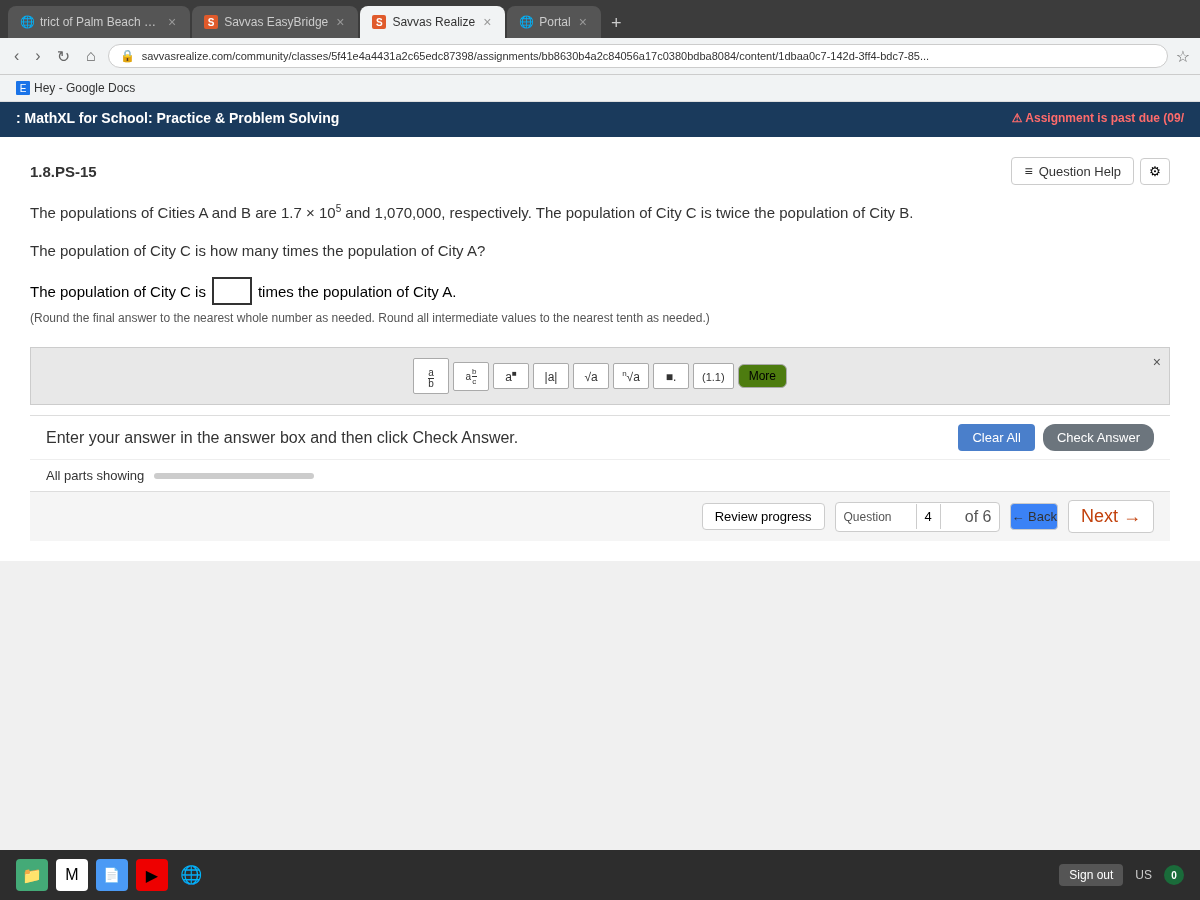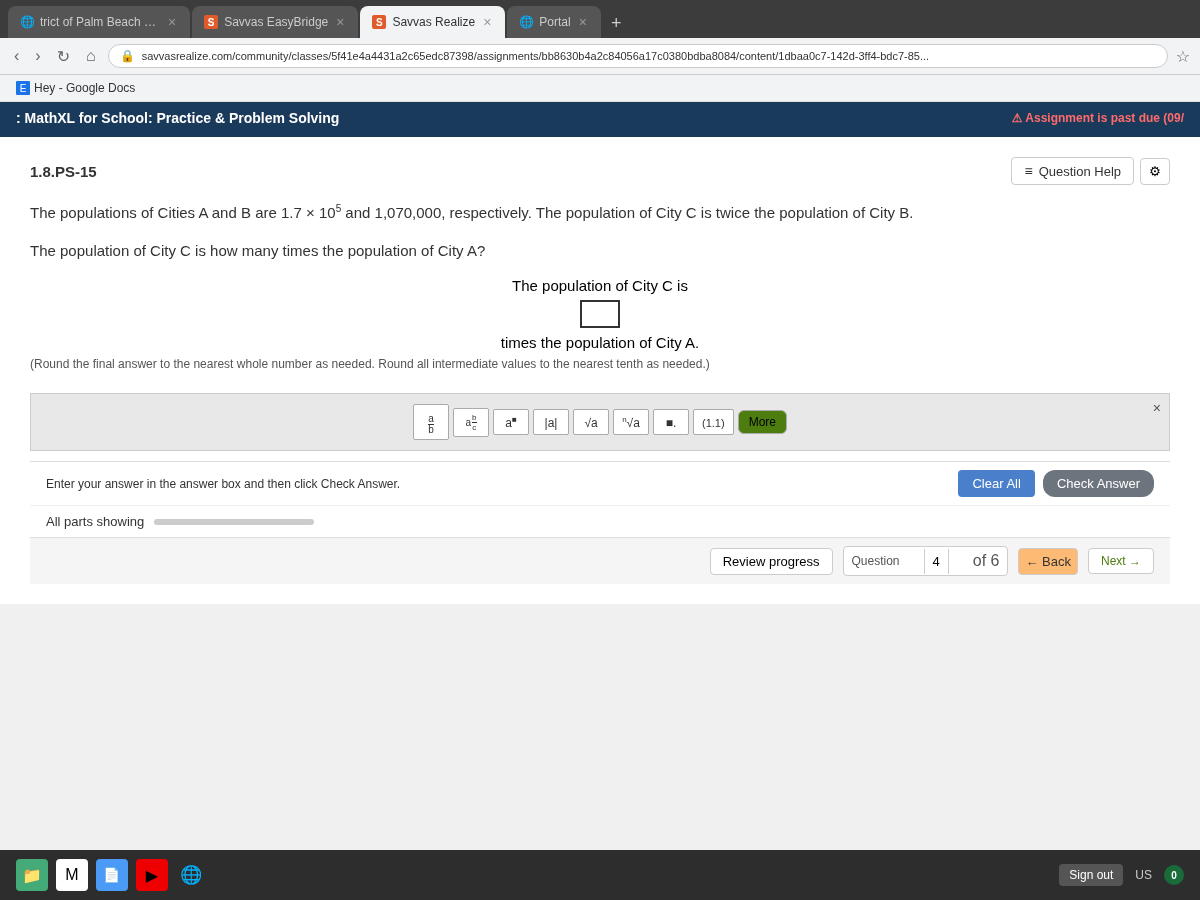--- a/index.html
+++ b/index.html
@@ -65,21 +65,21 @@
       background: white; cursor: pointer; font-size: 13px; color: #333;
     }
     .gear-icon-btn { background: none; border: 1px solid #ccc; padding: 5px 8px; border-radius: 4px; cursor: pointer; }
 
     
     .section-divider { height: 3px; background: #1a3a5c; margin-bottom: 0; }
 
     .question-text { font-size: 15px; color: #333; line-height: 1.6; margin-bottom: 14px; }
     .question-text sup { font-size: 10px; vertical-align: super; }
 
-    .answer-line-container { display: flex; align-items: center; gap: 6px; margin: 12px 0 4px; font-size: 15px; flex-direction: column; }
+    .answer-line-container { display: flex; align-items: center; gap: 6px; margin: 12px 0 4px; font-size: 15px; }
     .answer-input-box {
       display: inline-block; width: 40px; height: 28px;
       border: 2px solid #333; vertical-align: middle;
       background: white;
     }
 
     .rounding-note { font-size: 12px; color: #555; line-height: 1.5; margin-bottom: 20px; }
 
     
     .math-toolbar-area {
@@ -99,21 +99,21 @@
     .close-x {
       position: absolute; right: 8px; top: 6px;
       background: none; border: none; cursor: pointer; font-size: 14px; color: #555;
     }
 
     
     .bottom-bar {
       display: flex; align-items: center; justify-content: space-between;
       padding: 8px 16px; border-top: 1px solid #ddd; background: white;
     }
-    .enter-answer-text { font-size: 12px; color: #333; flex: 1; }
+    .enter-answer-text { font-size: 16px; color: #333; flex: 1; }
     .check-answer-btn {
       background: #6c757d; color: white; border: none; padding: 6px 14px;
       border-radius: 12px; cursor: pointer; font-size: 13px;
     }
     .clear-all-btn {
       background: #4a7fcb; color: white; border: none; padding: 6px 14px;
       border-radius: 4px; cursor: pointer; font-size: 13px;
     }
     .all-parts-row {
       display: flex; align-items: center; gap: 10px;
@@ -133,27 +133,27 @@
     }
     .question-indicator {
       display: flex; align-items: center; gap: 16px;
       border: 1px solid #ccc; border-radius: 4px; overflow: hidden; background: white;
     }
     .q-label { padding: 5px 8px; font-size: 12px; color: #555; }
     .q-number { padding: 5px 8px; font-size: 13px; border-left: 1px solid #ccc; border-right: 1px solid #ccc; }
     .q-of { padding: 5px 8px; font-size: 16px; color: #555; }
     .back-btn {
       display: flex; align-items: center; gap: 4px;
-      background: #fdba74; border: 1px solid #ccc; padding: 5px 6px;
+      background: #3b82f6; border: 1px solid #ccc; padding: 5px 0;
       border-radius: 4px; cursor: pointer; font-size: 13px; color: #333;
     }
     .next-btn {
       display: flex; align-items: center; gap: 4px;
       background: white; border: 1px solid #ccc; padding: 5px 12px;
-      border-radius: 4px; cursor: pointer; font-size: 12px; color: #4d7c0f;
+      border-radius: 4px; cursor: pointer; font-size: 18px; color: #c2410c;
     }
 
     
     .taskbar {
       position: fixed; bottom: 0; left: 0; right: 0;
       background: #2d2d2d; height: 50px;
       display: flex; align-items: center; justify-content: space-between;
       padding: 0 16px;
     }
     .taskbar-left { display: flex; align-items: center; gap: 8px; }

